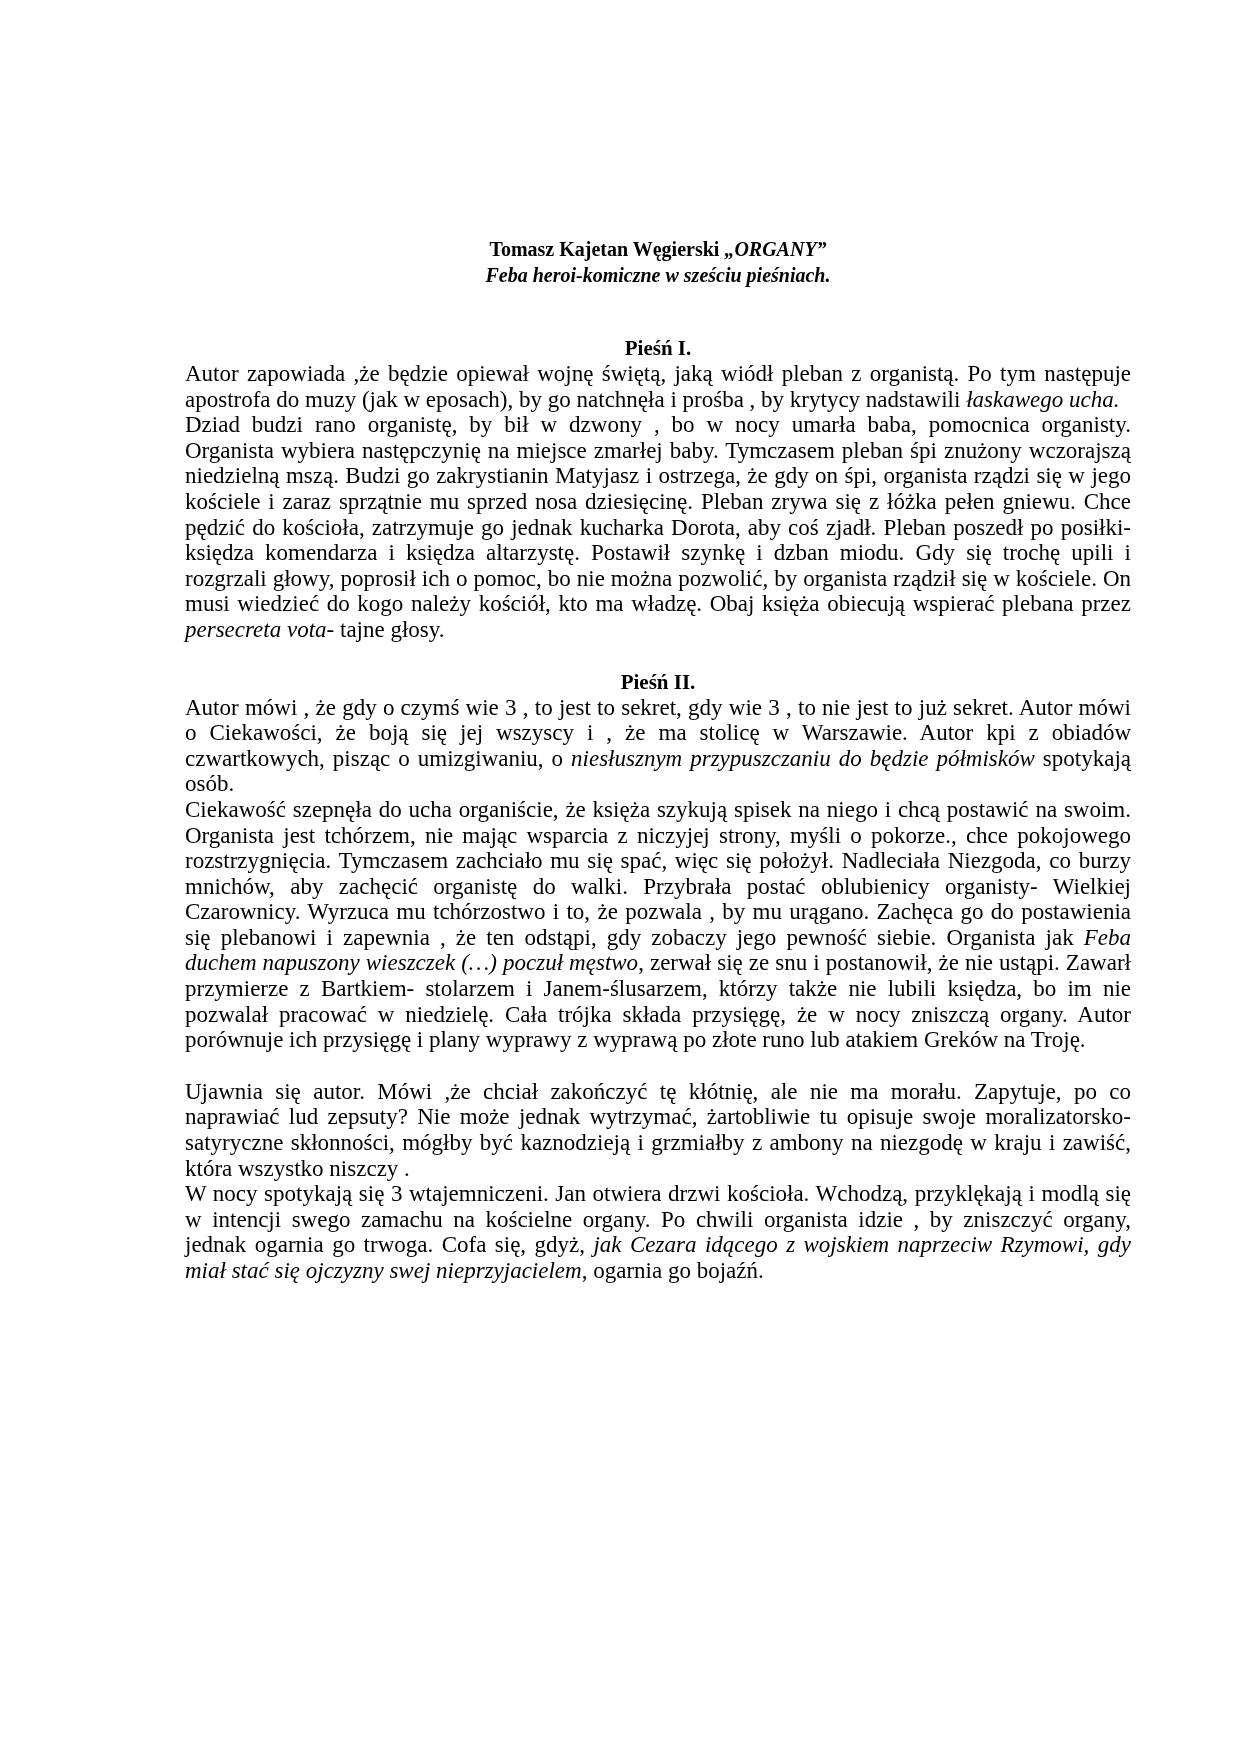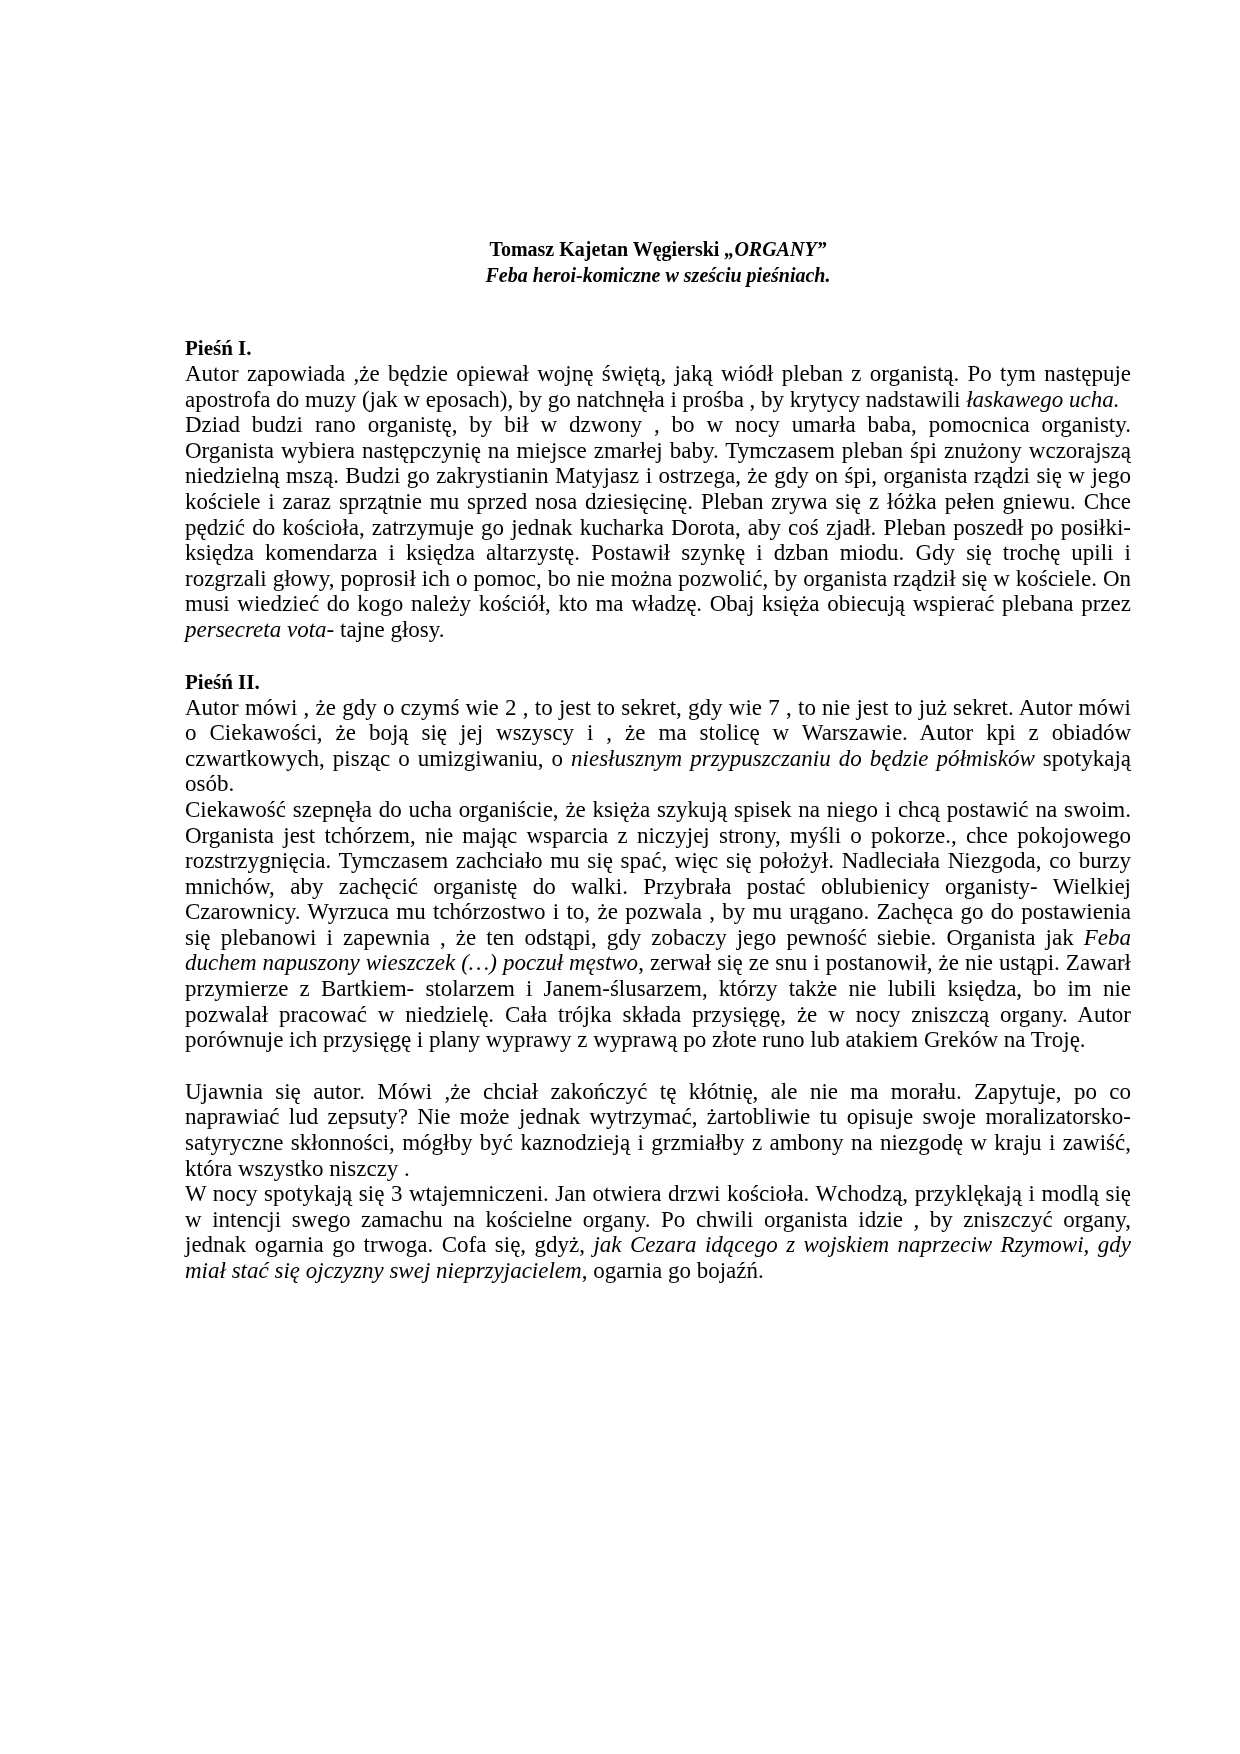--- a/index.html
+++ b/index.html
@@ -29,20 +29,21 @@
       line-height: 26px;
       margin-bottom: 47px;
     }
     .title-line { display: block; }
     .section { margin-bottom: 26px; }
     .section-heading {
       font-weight: bold;
       font-size: 21px;
       line-height: 26px;
       height: 26px;
+      text-align: center;
     }
     .para {
       font-size: 23px;
       line-height: 25.6px;
       text-align: justify;
       margin: 0;
     }
     .para.last-left { text-align-last: left; }
     em { font-style: italic; }
   </style>
@@ -57,21 +58,21 @@
   </div>
 
   <div class="section">
     <div class="section-heading">Pieśń I.</div>
     <p class="para last-left"><span>Autor zapowiada ,że będzie opiewał wojnę świętą, jaką wiódł pleban z organistą. Po tym następuje apostrofa do muzy (jak w eposach), by go natchnęła i prośba , by krytycy nadstawili </span><em>łaskawego ucha.</em></p>
     <p class="para last-left"><span>Dziad budzi rano organistę, by bił w dzwony , bo w nocy umarła baba, pomocnica organisty. Organista wybiera następczynię na miejsce zmarłej baby. Tymczasem pleban śpi znużony wczorajszą niedzielną mszą. Budzi go zakrystianin Matyjasz i ostrzega, że gdy on śpi, organista rządzi się w jego kościele i zaraz sprzątnie mu sprzed nosa dziesięcinę. Pleban zrywa się z łóżka pełen gniewu. Chce pędzić do kościoła, zatrzymuje go jednak kucharka Dorota, aby coś zjadł. Pleban poszedł po posiłki- księdza komendarza i księdza altarzystę. Postawił szynkę i dzban miodu. Gdy się trochę upili i rozgrzali głowy, poprosił ich o pomoc, bo nie można pozwolić, by organista rządził się w kościele. On musi wiedzieć do kogo należy kościół, kto ma władzę. Obaj księża obiecują wspierać plebana przez </span><em>persecreta vota</em><span>- tajne głosy.</span></p>
   </div>
 
   <div class="section">
     <div class="section-heading">Pieśń II.</div>
-    <p class="para last-left"><span>Autor mówi , że gdy o czymś wie  2 , to jest to sekret, gdy wie 7 , to nie jest to już sekret. Autor mówi o Ciekawości, że boją się jej wszyscy i , że ma stolicę w Warszawie. Autor kpi z obiadów czwartkowych, pisząc o umizgiwaniu, o </span><em>niesłusznym przypuszczaniu do będzie półmisków</em><span> spotykają osób.</span></p>
+    <p class="para last-left"><span>Autor mówi , że gdy o czymś wie  3 , to jest to sekret, gdy wie 3 , to nie jest to już sekret. Autor mówi o Ciekawości, że boją się jej wszyscy i , że ma stolicę w Warszawie. Autor kpi z obiadów czwartkowych, pisząc o umizgiwaniu, o </span><em>niesłusznym przypuszczaniu do będzie półmisków</em><span> spotykają osób.</span></p>
     <p class="para last-left"><span>Ciekawość szepnęła do ucha organiście, że księża szykują spisek na niego i chcą postawić na swoim. Organista jest tchórzem, nie mając wsparcia z niczyjej strony, myśli o pokorze., chce pokojowego rozstrzygnięcia. Tymczasem zachciało mu się spać, więc się położył. Nadleciała Niezgoda, co burzy mnichów, aby zachęcić organistę do walki. Przybrała postać oblubienicy organisty- Wielkiej Czarownicy. Wyrzuca mu tchórzostwo i to, że pozwala , by mu urągano. Zachęca go do postawienia się plebanowi i zapewnia , że ten odstąpi, gdy zobaczy jego pewność siebie. Organista jak </span><em>Feba duchem napuszony wieszczek (…) poczuł męstwo</em><span>, zerwał się ze snu i postanowił, że nie ustąpi. Zawarł przymierze z Bartkiem- stolarzem i Janem-ślusarzem, którzy także nie lubili księdza, bo im nie pozwalał pracować w niedzielę. Cała trójka składa przysięgę, że w nocy zniszczą organy. Autor porównuje ich przysięgę i plany wyprawy z wyprawą po złote runo lub atakiem Greków na Troję.</span></p>
   </div>
 
   <div class="section">
     <p class="para last-left"><span>Ujawnia się autor. Mówi ,że chciał zakończyć tę kłótnię, ale nie ma morału. Zapytuje, po co naprawiać lud zepsuty? Nie może jednak wytrzymać, żartobliwie tu opisuje swoje moralizatorsko-satyryczne skłonności, mógłby być kaznodzieją i grzmiałby z ambony na niezgodę w kraju i zawiść, która wszystko niszczy .</span></p>
     <p class="para last-left"><span>W nocy spotykają się 3 wtajemniczeni. Jan otwiera drzwi kościoła. Wchodzą, przyklękają i modlą się w intencji swego zamachu na kościelne organy. Po chwili organista idzie , by zniszczyć organy, jednak  ogarnia go trwoga. Cofa się, gdyż, </span><em>jak Cezara idącego z wojskiem naprzeciw Rzymowi, gdy miał stać się ojczyzny swej nieprzyjacielem</em><span>, ogarnia go bojaźń.</span></p>
   </div>
 
 </div>
 

